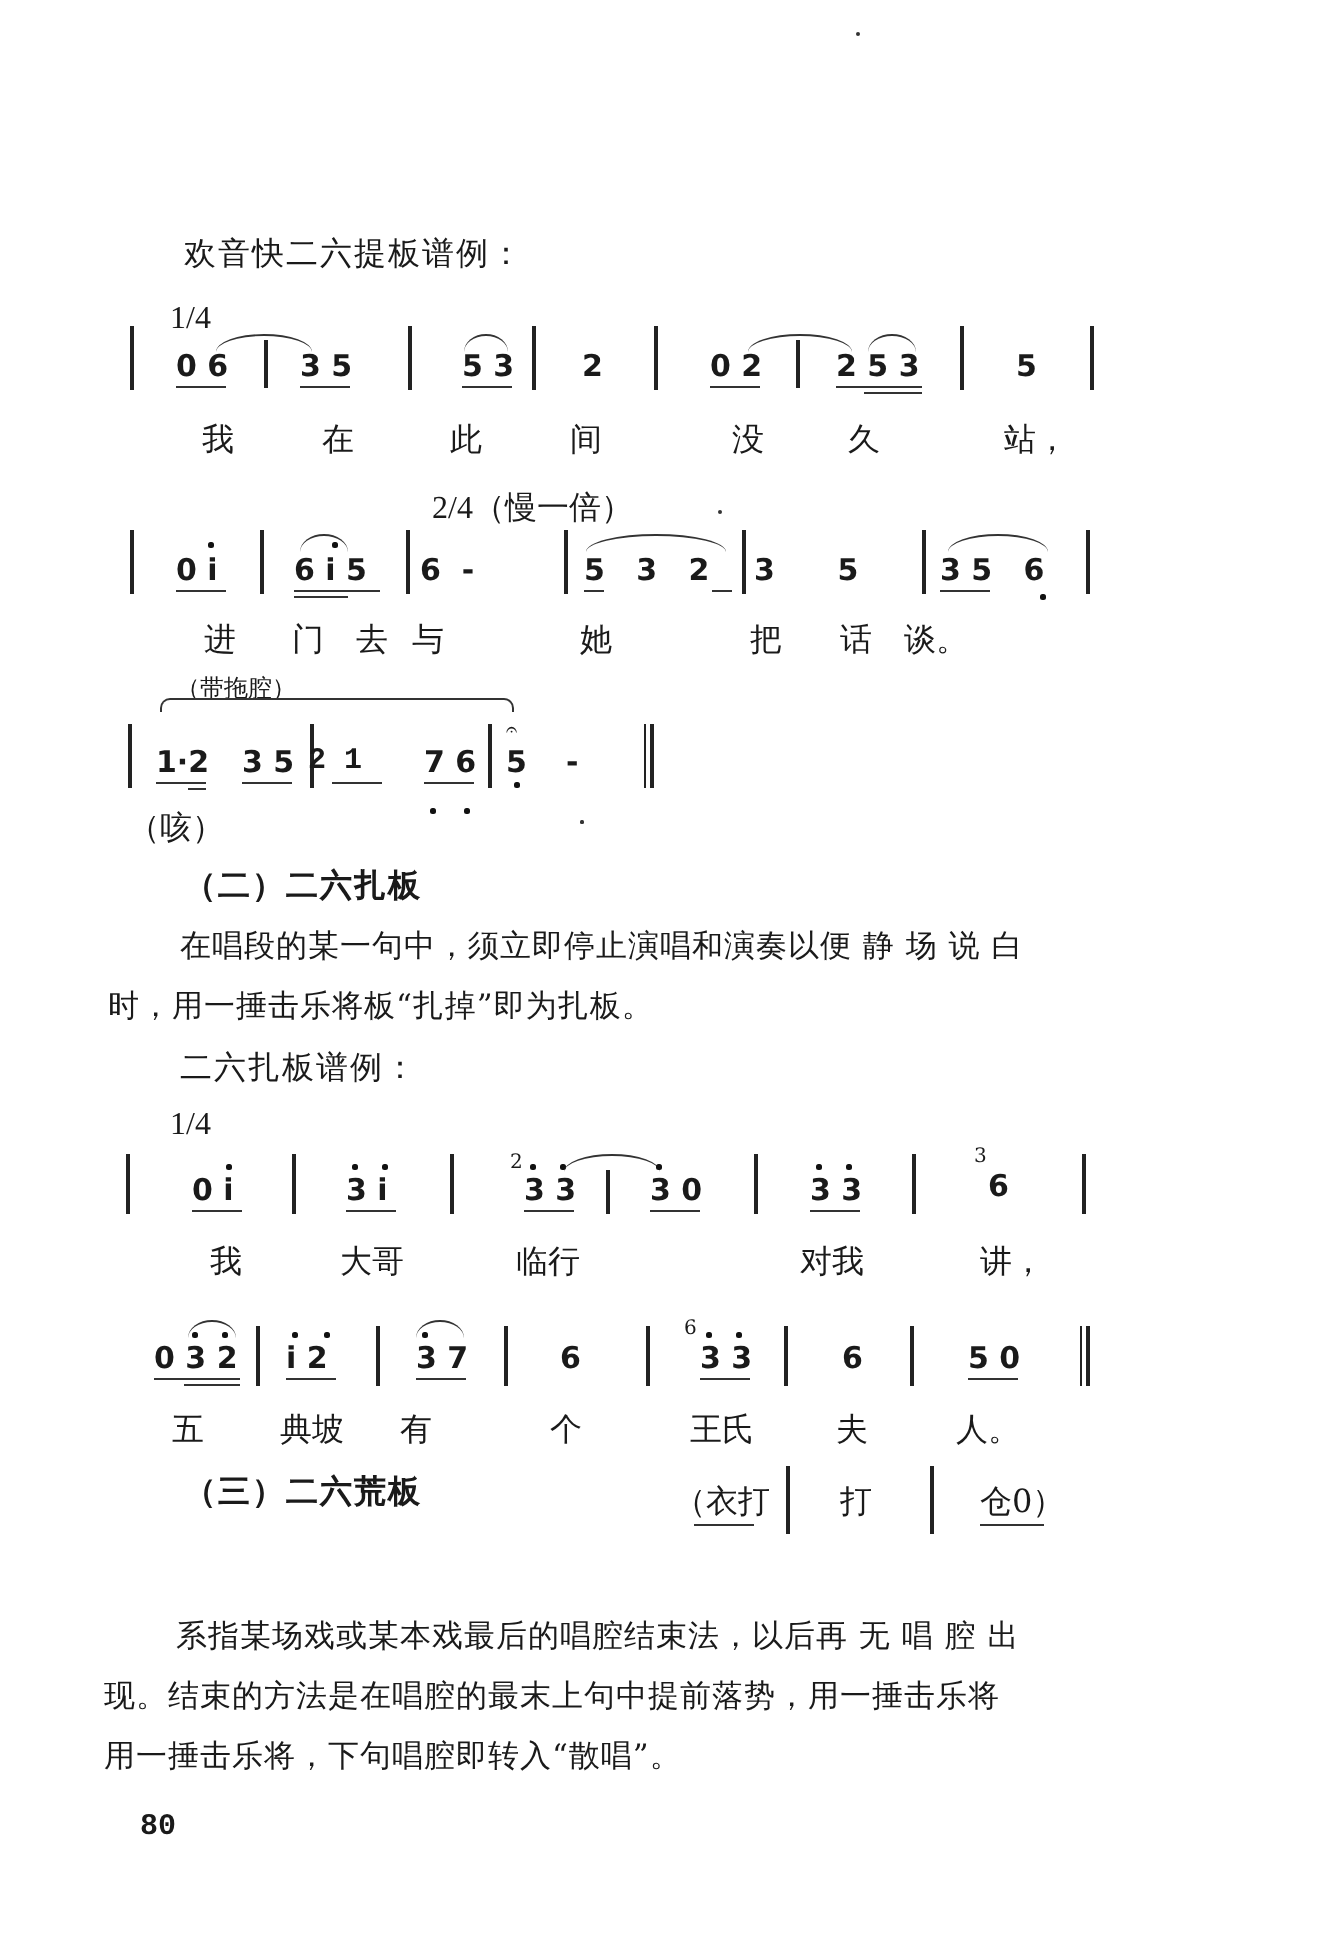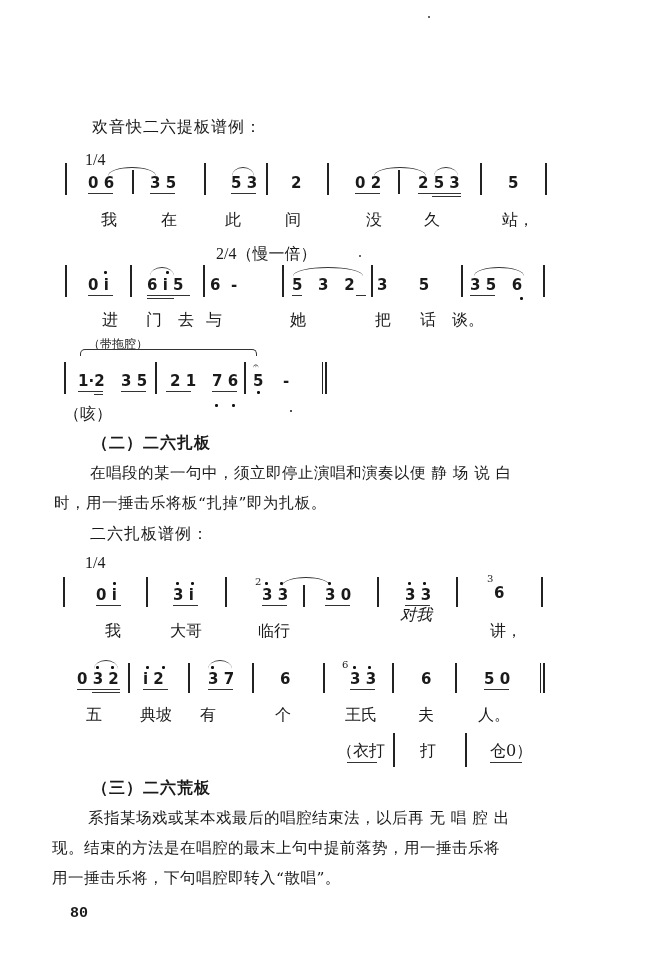--- a/index.html
+++ b/index.html
@@ -119,21 +119,21 @@
   <div class="bar" style="left:64px;top:362px;height:32px;"></div>
   <div class="bar" style="left:155px;top:362px;height:32px;"></div>
   <div class="bar" style="left:244px;top:362px;height:32px;"></div>
   <div class="bar dbl" style="left:322px;top:362px;height:32px;"></div>
 
   <div class="abs note" style="left:78px;top:372px;">1·2</div>
   <div class="ul" style="left:78px;top:391px;width:25px;"></div>
   <div class="ul" style="left:94px;top:394px;width:9px;"></div>
   <div class="abs note" style="left:121px;top:372px;">3 5</div>
   <div class="ul" style="left:121px;top:391px;width:25px;"></div>
-  <div class="abs note" style="left:170px;top:372px;">2 1</div>
+  <div class="abs note" style="left:154px;top:372px;font-family:Liberation Mono, monospace;">2 1</div>
   <div class="ul" style="left:166px;top:391px;width:25px;"></div>
   <div class="abs note" style="left:212px;top:372px;">7 6</div>
   <div class="ul" style="left:212px;top:391px;width:25px;"></div>
   <div class="dot" style="left:215px;top:404px;"></div>
   <div class="dot" style="left:232px;top:404px;"></div>
   <div class="abs small" style="left:253px;top:360px;">𝄐</div>
   <div class="abs note" style="left:253px;top:372px;">5</div>
   <div class="dot" style="left:257px;top:391px;"></div>
   <div class="abs note" style="left:283px;top:372px;">-</div>
   <div class="abs lyric" style="left:64px;top:404px;">（咳）</div>
@@ -173,21 +173,21 @@
   <div class="abs note" style="left:405px;top:586px;">3 3</div>
   <div class="dot" style="left:408px;top:582px;"></div>
   <div class="dot" style="left:423px;top:582px;"></div>
   <div class="ul" style="left:405px;top:605px;width:25px;"></div>
   <div class="abs small" style="left:487px;top:573px;">3</div>
   <div class="abs note" style="left:494px;top:584px;">6</div>
 
   <div class="abs lyric" style="left:105px;top:621px;">我</div>
   <div class="abs lyric" style="left:170px;top:621px;">大哥</div>
   <div class="abs lyric" style="left:258px;top:621px;">临行</div>
-  <div class="abs lyric" style="left:400px;top:605px;font-style:italic;">对我</div>
+  <div class="abs lyric" style="left:400px;top:621px;">对我</div>
   <div class="abs lyric" style="left:490px;top:621px;">讲，</div>
 </div>
 
 <div>
   <div class="bar" style="left:128px;top:663px;height:30px;"></div>
   <div class="bar" style="left:188px;top:663px;height:30px;"></div>
   <div class="bar" style="left:252px;top:663px;height:30px;"></div>
   <div class="bar" style="left:323px;top:663px;height:30px;"></div>
   <div class="bar" style="left:392px;top:663px;height:30px;"></div>
   <div class="bar" style="left:455px;top:663px;height:30px;"></div>
@@ -229,18 +229,18 @@
 <div>
   <div class="abs lyric" style="left:337px;top:741px;">（衣打</div>
   <div class="ul" style="left:347px;top:762px;width:30px;"></div>
   <div class="bar" style="left:393px;top:733px;height:34px;"></div>
   <div class="abs lyric" style="left:420px;top:741px;">打</div>
   <div class="bar" style="left:465px;top:733px;height:34px;"></div>
   <div class="abs lyric" style="left:490px;top:741px;">仓0）</div>
   <div class="ul" style="left:490px;top:762px;width:32px;"></div>
 </div>
 
-<div class="abs heading bold" style="left:92px;top:778px;">（三）二六荒板</div>
+<div class="abs heading bold" style="left:92px;top:736px;">（三）二六荒板</div>
 <div class="abs para" style="left:88px;top:803px;">系指某场戏或某本戏最后的唱腔结束法，以后再 无 唱 腔 出</div>
 <div class="abs para" style="left:52px;top:833px;">现。结束的方法是在唱腔的最末上句中提前落势，用一捶击乐将</div>
 <div class="abs para" style="left:52px;top:863px;">用一捶击乐将，下句唱腔即转入“散唱”。</div>
 
 <div class="abs bold" style="left:70px;top:905px;font-size:15px;">80</div>
 
 </body></html>

